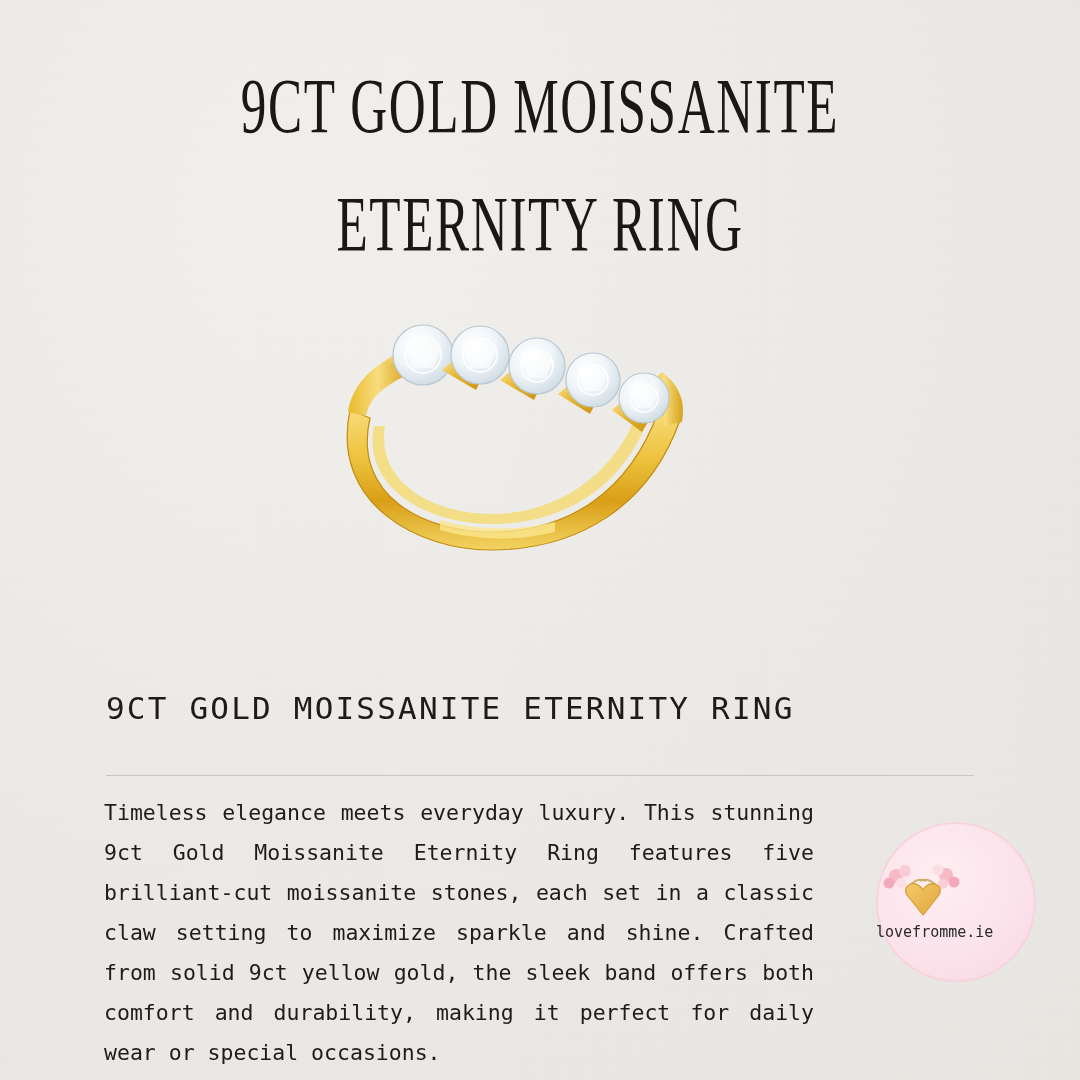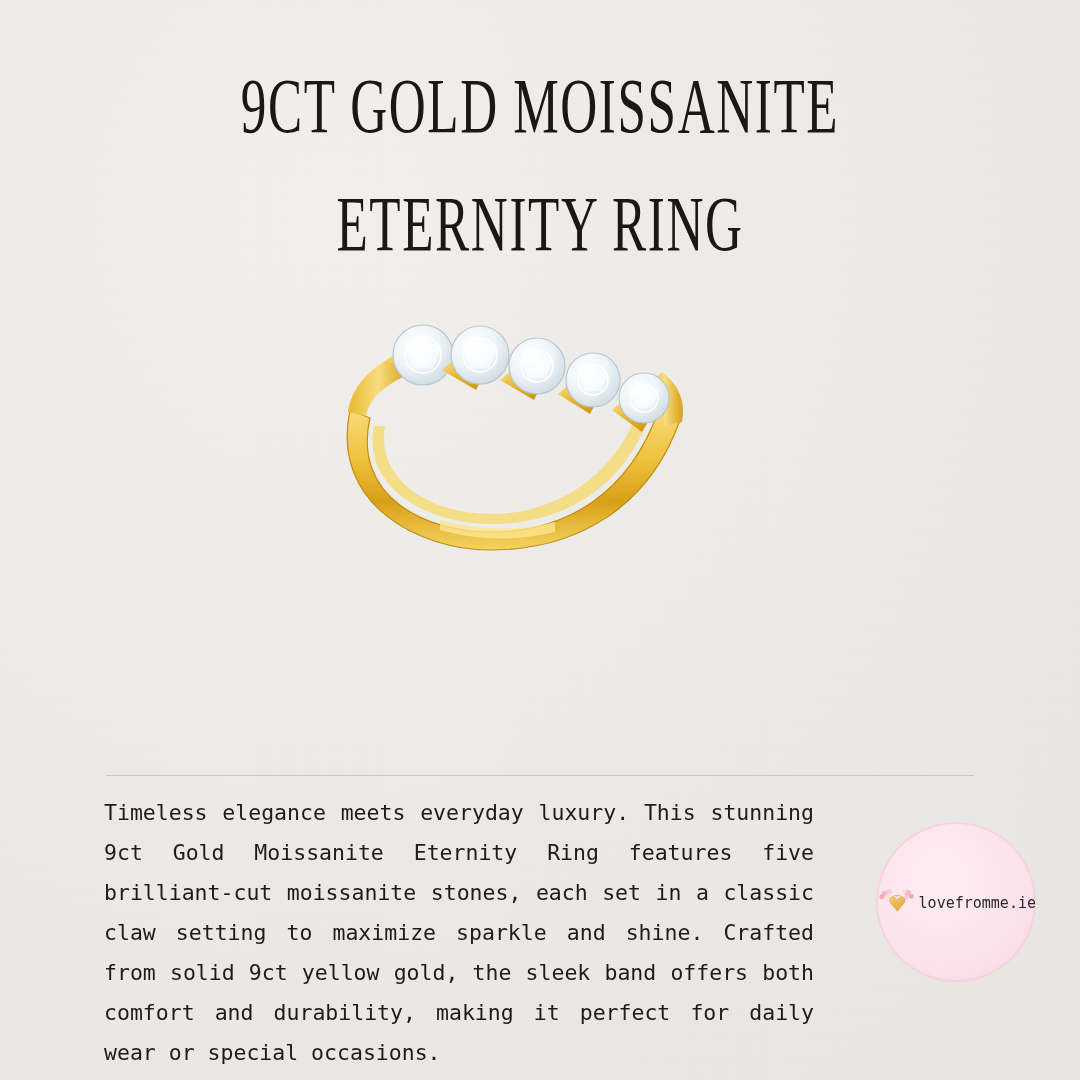--- a/index.html
+++ b/index.html
@@ -100,22 +100,22 @@
   .logo-badge {
     position: absolute;
     top: 822px;
     left: 876px;
     width: 160px;
     height: 160px;
     border-radius: 50%;
     background: radial-gradient(circle at 40% 35%, #fdeef2 0%, #fbe3eb 55%, #f7d7e2 100%);
     box-shadow: inset 0 0 0 2px #f6d3de;
     display: flex;
-    flex-direction: row;
-    align-items: center;
+    flex-direction: column;
+    align-items: flex-start;
     justify-content: center;
   }
   .logo-mark {
     width: 94px;
     height: 62px;
     margin-top: -4px;
   }
   .logo-text {
     font-family: "DejaVu Sans Mono", monospace;
     font-size: 15px;
@@ -206,20 +206,21 @@
           <circle cx="354" cy="98" r="25" fill="url(#stoneGrad)" stroke="#b9c7d1" stroke-width="1.2"></circle>
           <circle cx="354" cy="98" r="14" fill="none" stroke="#ffffff" stroke-width="1.6" opacity="0.9"></circle>
           <path d="M340 92 l14 -10 l14 10 l-6 16 l-16 0 z" fill="#ffffff" opacity="0.55"></path>
         </g>
       </g>
 
       <path d="M150 230 q 55 16 115 2 l0 -10 q -60 14 -115 -2 z" fill="#fbe68f" opacity="0.8"></path>
     </svg>
   </div>
 
+  <div class="product-name">9CT GOLD MOISSANITE ETERNITY  RING</div>
 
   <div class="divider"></div>
 
   <div class="description">Timeless elegance meets everyday luxury. This stunning 9ct Gold Moissanite Eternity Ring features five brilliant-cut moissanite stones, each set in a classic claw setting to maximize sparkle and shine. Crafted from solid 9ct yellow gold, the sleek band offers both comfort and durability, making it perfect for daily wear or special occasions.</div>
 
   <div class="logo-badge">
     <svg class="logo-mark" viewBox="0 0 94 62">
       <defs>
         <linearGradient id="heartG" x1="0" y1="0" x2="1" y2="1">
           <stop offset="0%" stop-color="#f4c96a"></stop>

